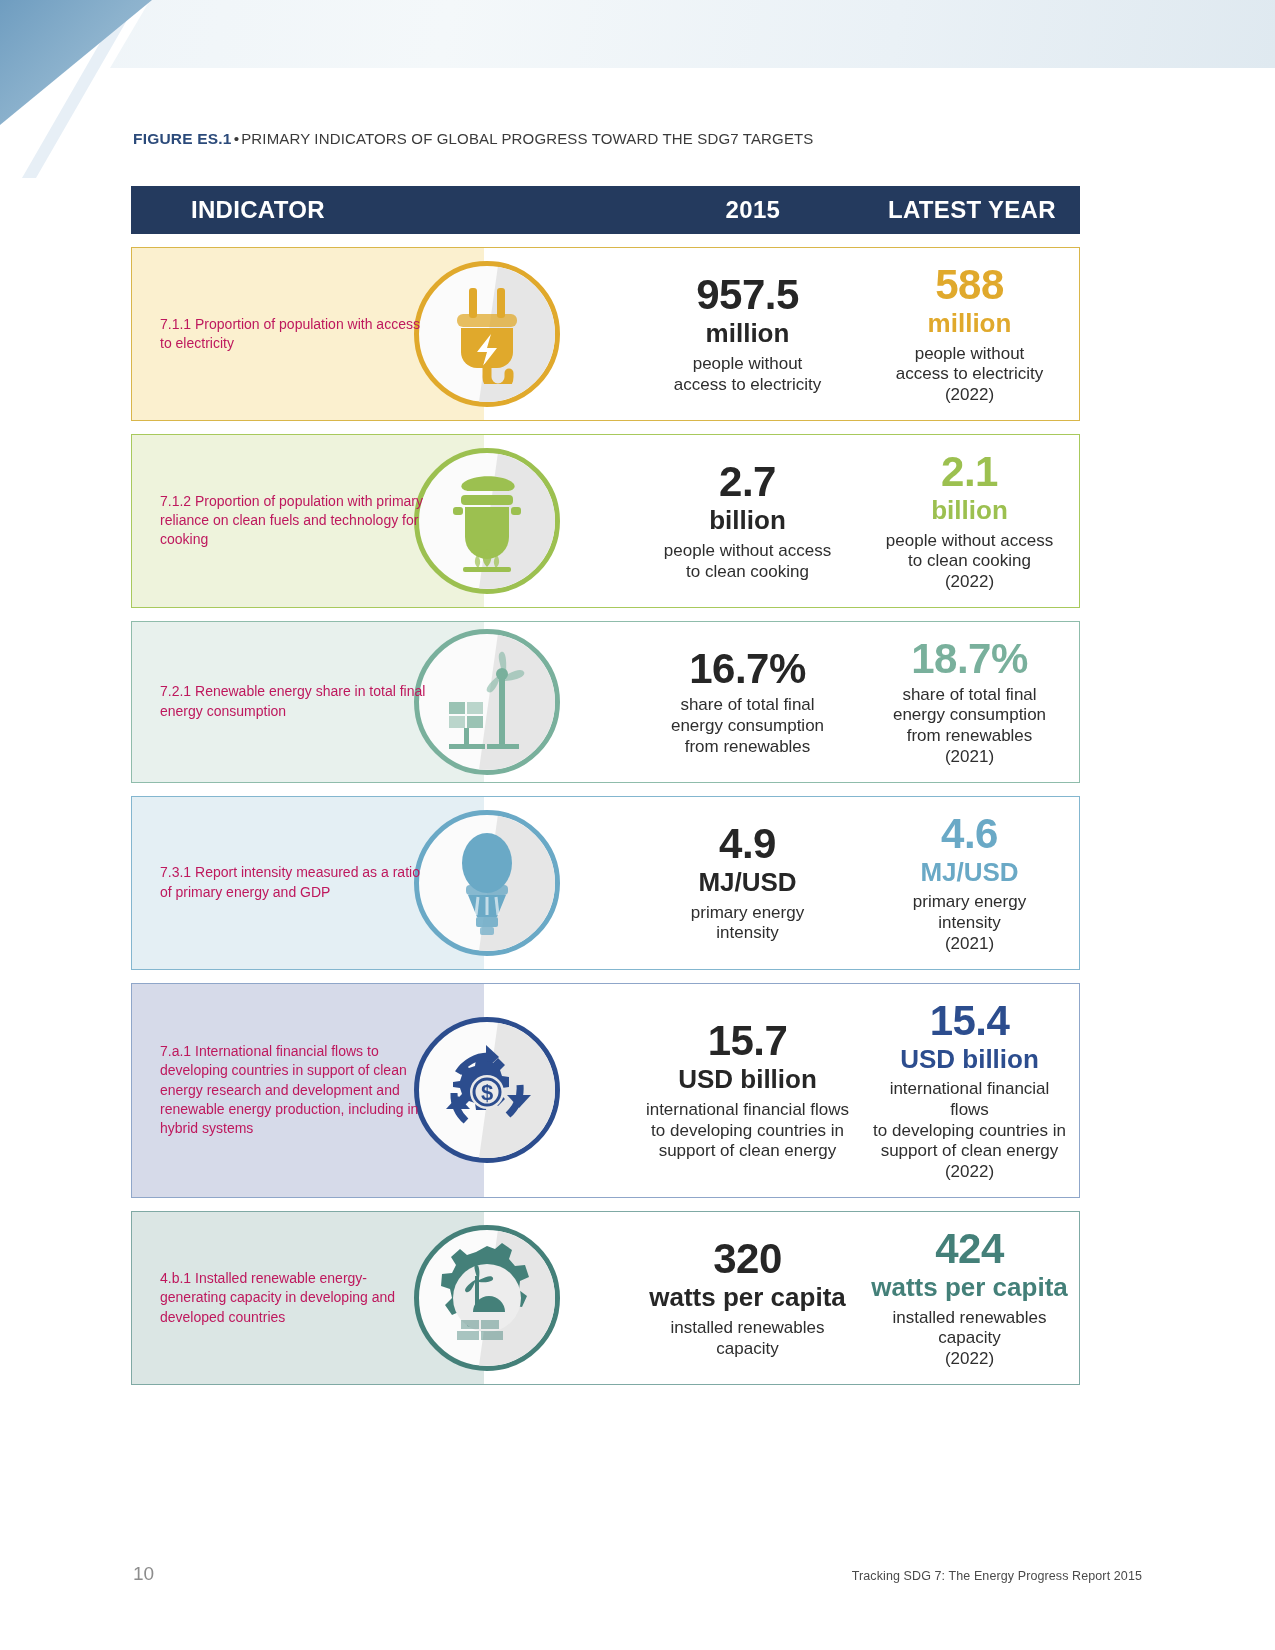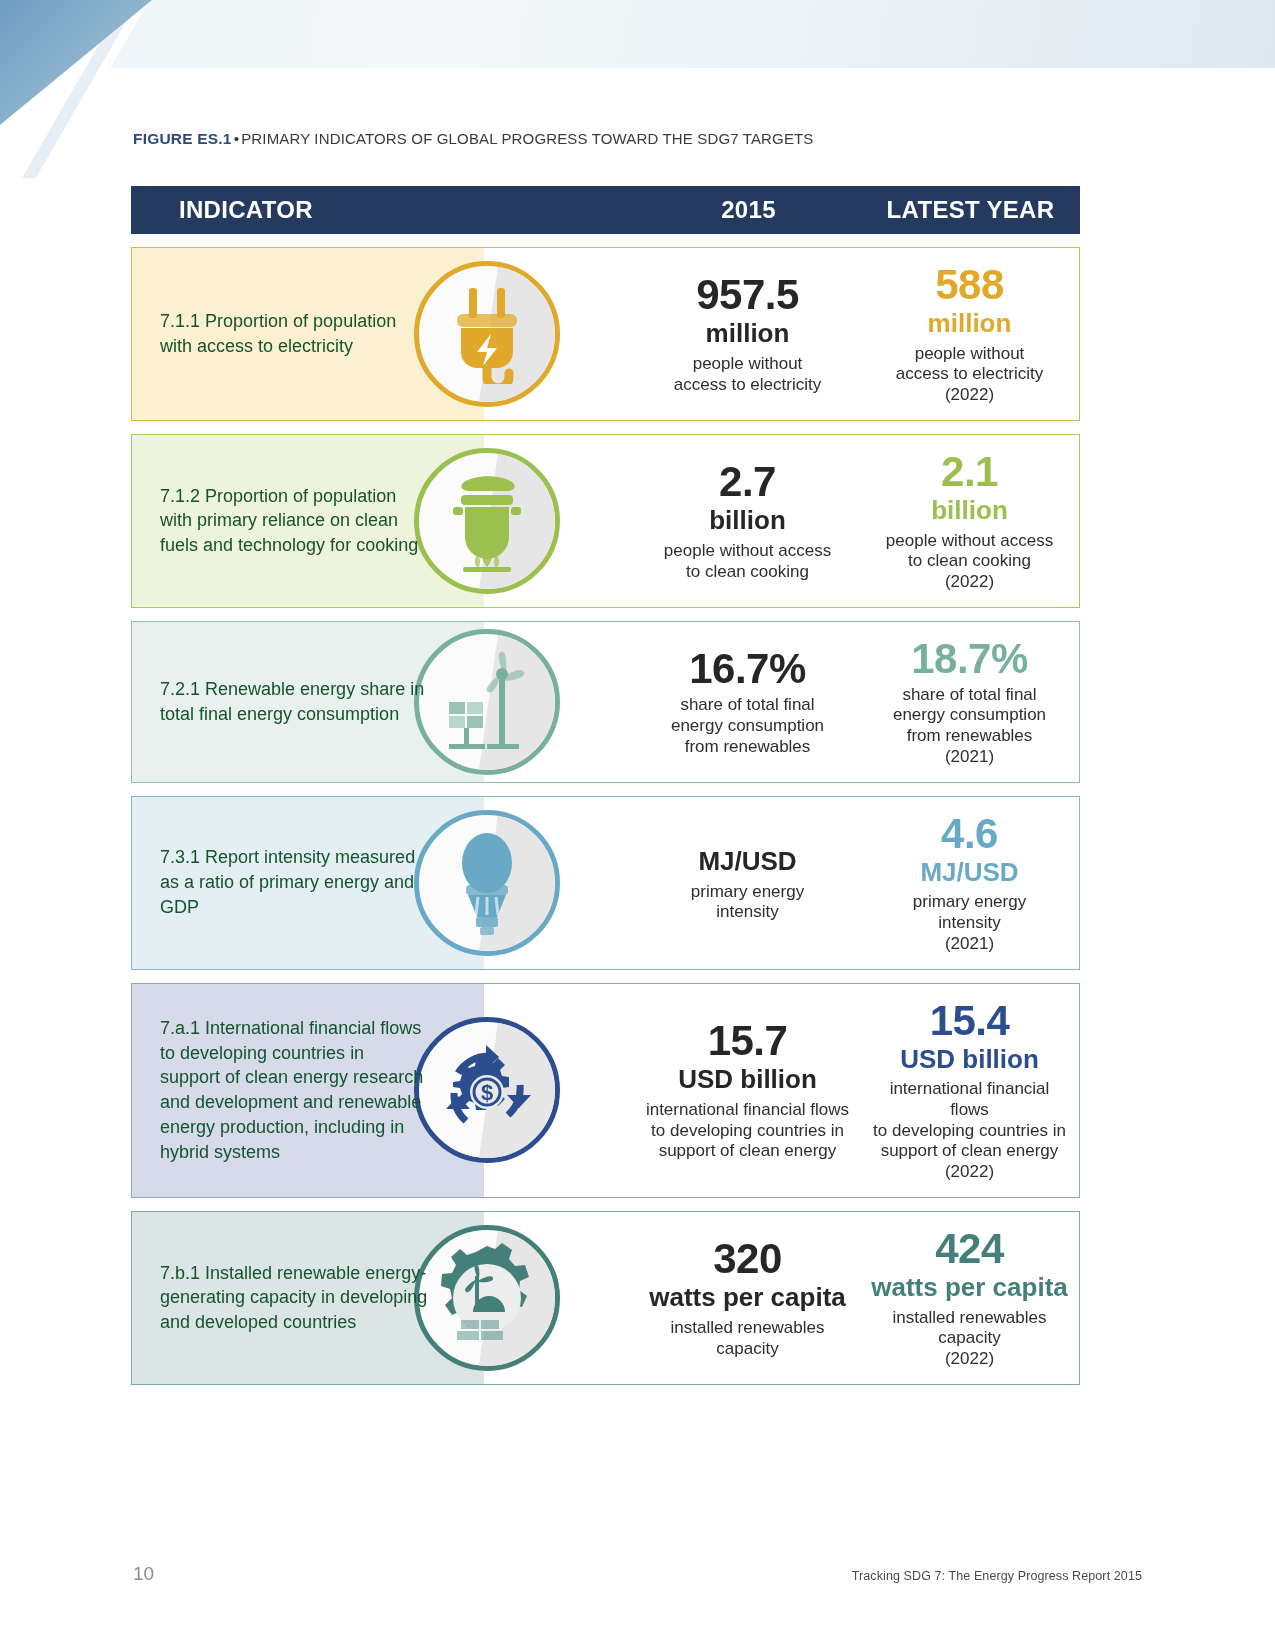--- a/index.html
+++ b/index.html
@@ -42,38 +42,38 @@
   .fig-caption .fig-text { color: #3a3a3a; font-size: 15px; letter-spacing: .15px; }
 
   
   .table { position: absolute; left: 131px; top: 186px; width: 949px; }
 
   .thead {
     height: 48px; background: #243a5e; display: flex; align-items: center;
     color: #ffffff;
   }
   .th { font-weight: bold; font-size: 24px; letter-spacing: .3px; }
-  .th-indicator { width: 505px; padding-left: 48px; }
+  .th-indicator { width: 505px; padding-left: 48px; margin-left: 12px; }
   .th-2015 { width: 225px; text-align: center; }
   .th-latest { width: 219px; text-align: center; }
 
   .row {
     position: relative; display: flex; margin-top: 13px;
     border: 1px solid #c9c9c9; background: #ffffff; overflow: hidden;
   }
   .tint {
     position: absolute; left: 0; top: 0; bottom: 0; width: 352px;
   }
   .cell-label {
     position: relative; width: 505px; display: flex; align-items: center;
     padding-left: 28px; padding-right: 6px;
   }
   .label-txt {
     position: relative; z-index: 3; width: 268px;
-    font-size: 18px; line-height: 1.38; color: #14532d;
+    font-size: 14px; line-height: 1.38; color: #be185d;
   }
   .icon-wrap {
     position: absolute; z-index: 2; left: 282px; top: 50%;
     transform: translateY(-50%);
     width: 146px; height: 146px;
   }
   .icon-circle {
     width: 146px; height: 146px; border-radius: 50%;
     background: #fbfbfb; border: 5px solid #cfcfcf;
     display: flex; align-items: center; justify-content: center;
@@ -273,20 +273,21 @@
           <line x1="52" y1="68" x2="54" y2="86"></line>
         </g>
         <rect x="32" y="88" width="22" height="10" rx="2" fill="#6aa9c6" opacity=".85"></rect>
         <rect x="36" y="98" width="14" height="8" rx="2" fill="#6aa9c6" opacity=".7"></rect>
       </svg>
         </div>
       </div>
     </div>
     <div class="values-area">
       <div class="cell-val">
+        <div class="big">4.9</div>
         <div class="unit">MJ/USD</div>
         <div class="desc">
                 <div>primary energy</div>
                 <div>intensity</div>
               </div>
       </div>
       <div class="cell-val latest">
         <div class="big" style="color:#6aa9c6">4.6</div>
         <div class="unit" style="color:#6aa9c6">MJ/USD</div>
         <div class="desc">
@@ -342,21 +343,21 @@
                 <div>to developing countries in</div>
                 <div>support of clean energy</div>
               </div>
         <div class="year">(2022)</div>
       </div>
     </div>
         </div>
         <div class="row" style="border-color: rgb(127, 169, 164);">
     <div class="tint" style="background:#dbe6e4"></div>
     <div class="cell-label">
-      <div class="label-txt">7.b.1 Installed renewable energy-generating capacity in developing and developed countries</div>
+      <div class="label-txt">4.b.1 Installed renewable energy-generating capacity in developing and developed countries</div>
       <div class="icon-wrap">
         <div class="icon-circle" style="border-color:#448079">
           <div class="shadow"></div>
 
       <svg width="112" height="112" viewBox="0 0 112 112">
         <path fill="#448079" d="M56 4l8 3 7-6 10 7-3 9 6 7 10-1 4 12-9 4-1 9 8 6-5 11-10-2-6 7 3 9-11 6-6-8-9 1-4 9-12-3 1-10-7-5-9 4-7-10 7-7-2-9-9-3 1-12 10-1 4-8-5-8 9-8 7 6 9-3z"></path>
         <circle cx="56" cy="56" r="34" fill="#ededed"></circle>
         <rect x="44" y="34" width="4" height="34" fill="#448079"></rect>
         <path d="M46 36c-2-8-4-12-1-13 3-1 4 5 3 13z" fill="#448079"></path>
         <path d="M48 38c8-4 13-5 14-2 1 3-5 5-14 4z" fill="#448079"></path>

